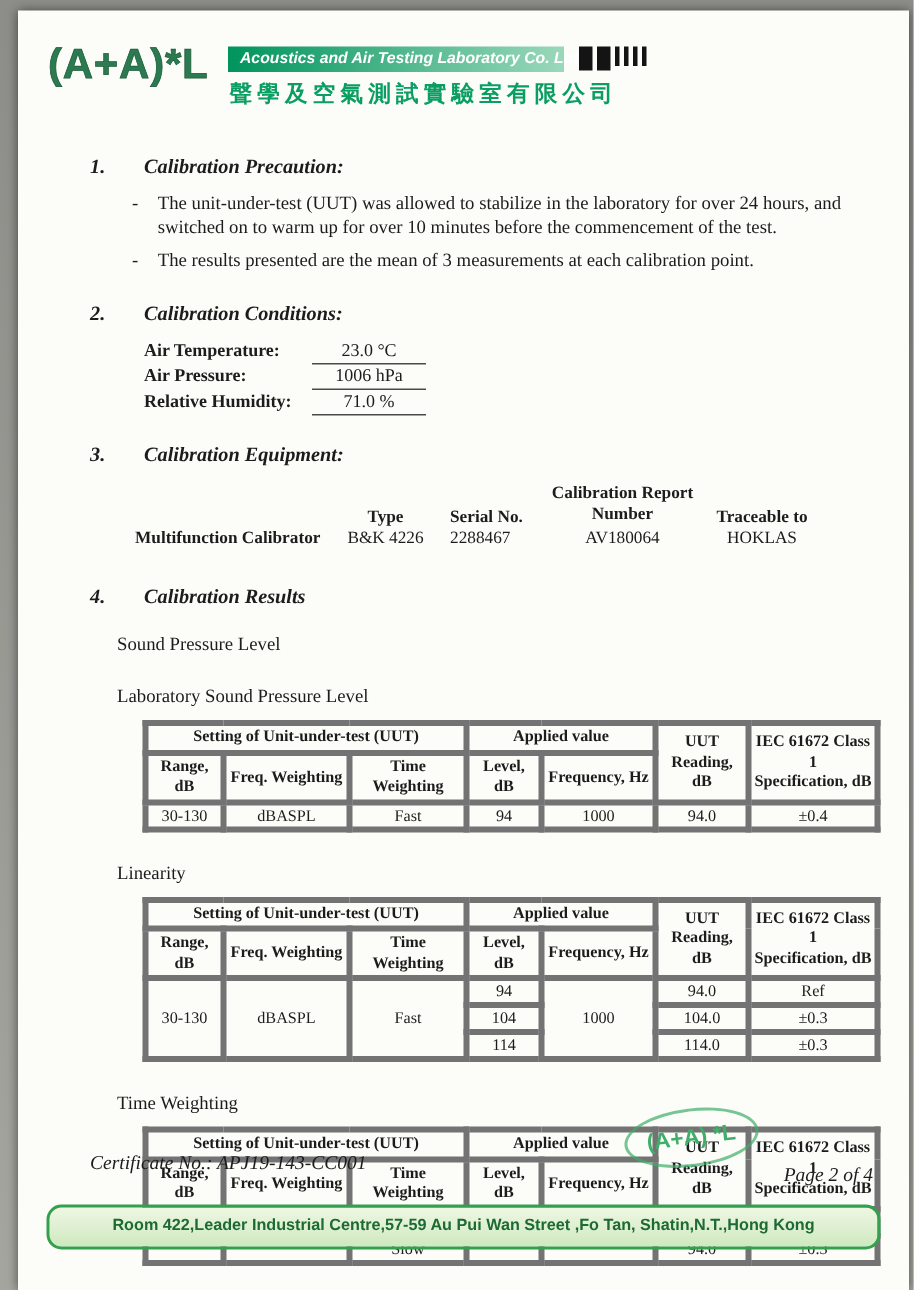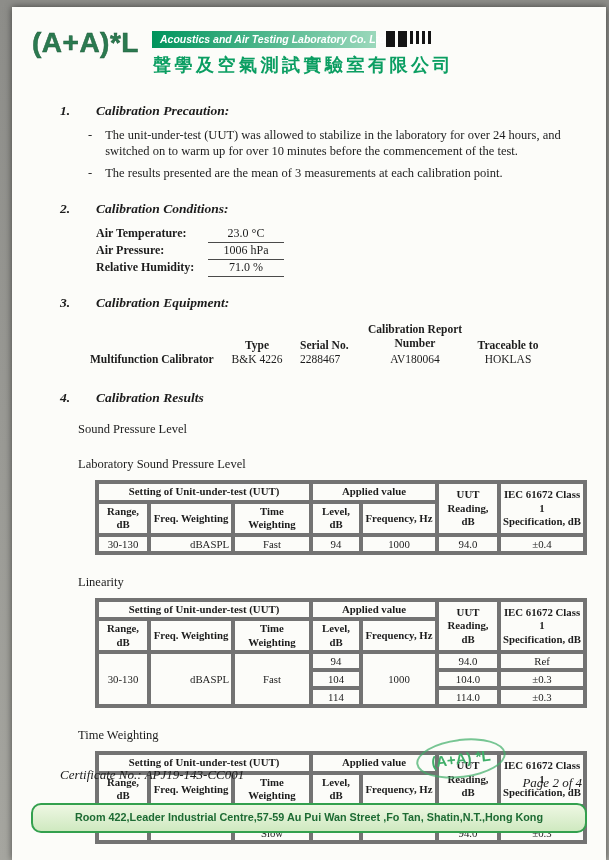--- a/index.html
+++ b/index.html
@@ -14,21 +14,21 @@
   .logo{position:absolute;left:2px;top:4px;font-family:"Liberation Sans",sans-serif;font-weight:700;
         font-size:28px;color:#2b7a50;letter-spacing:.5px;-webkit-text-stroke:.5px #1e5c3b}
   .banner{position:absolute;left:122px;top:8px;width:224px;height:17px;
           background:linear-gradient(90deg,#00945c,#9bd8bb);color:#fff;
           font-family:"Liberation Sans",sans-serif;font-style:italic;font-weight:700;
           font-size:10.5px;line-height:17px;padding-left:8px;white-space:nowrap}
   .regmarks{position:absolute;left:356px;top:8px;display:flex;gap:3px;align-items:flex-start}
   .regmarks i{display:block;background:#141414}
   .regmarks .w1{width:9px;height:16px}
   .regmarks .w2{width:3px;height:13px}
-  .zh{position:absolute;left:123px;top:30px;font-size:18px;font-weight:700;color:#0b9e62;letter-spacing:3.5px;white-space:nowrap}
+  .zh{position:absolute;left:123px;top:30px;font-size:15px;font-weight:700;color:#0b9e62;letter-spacing:3.5px;white-space:nowrap}
 
   
   .sec-head{display:flex;font-size:13.5px;font-weight:700;font-style:italic}
   .sec-num{width:36px}
   .mt1{margin-top:22px}.mt2{margin-top:20px}.mt3{margin-top:18px}.mt4{margin-top:24px}
   .bullets{margin:8px 0 0 28px}
   .bullet{display:flex;gap:13px;font-size:12.5px;line-height:1.28;margin-top:6px}
   .bullet p{width:462px}
 
   .conds{margin:9px 0 0 36px}
@@ -48,21 +48,21 @@
   .e-data .e-name{font-weight:700}
 
   .group-title{font-size:12.5px;margin:16px 0 0 18px}
   .cap{font-size:12.5px;margin:20px 0 8px 18px}
 
   
   table.res{border-collapse:collapse;margin-left:35px;width:488px;table-layout:fixed;font-size:10.8px}
   .res th,.res td{border:4px solid #737373;text-align:center;padding:1px 2px}
   .res th{font-weight:700;line-height:1.25}
   .res td{height:17px}
-  .fw{display:flex;justify-content:flex-end}
+  .fw{display:flex;justify-content:center}
 
   
   .cert{position:absolute;left:48px;top:760px;font-style:italic;font-size:13px}
   .pageno{position:absolute;right:24px;top:768px;font-style:italic;font-size:13px}
   .stamp{position:absolute;left:404px;top:732px;color:#3fae68;font-size:15px;font-weight:700;
          font-family:"Liberation Sans",sans-serif;transform:rotate(-7deg);
          border:2px solid rgba(63,174,104,.7);border-radius:50%;padding:9px 13px;white-space:nowrap}
   .addr{position:absolute;left:50%;transform:translateX(-50%);top:796px;width:556px;
         border:2px solid #33a04e;border-radius:10px;
         background:linear-gradient(180deg,#eef7e3,#cfe9c0);

